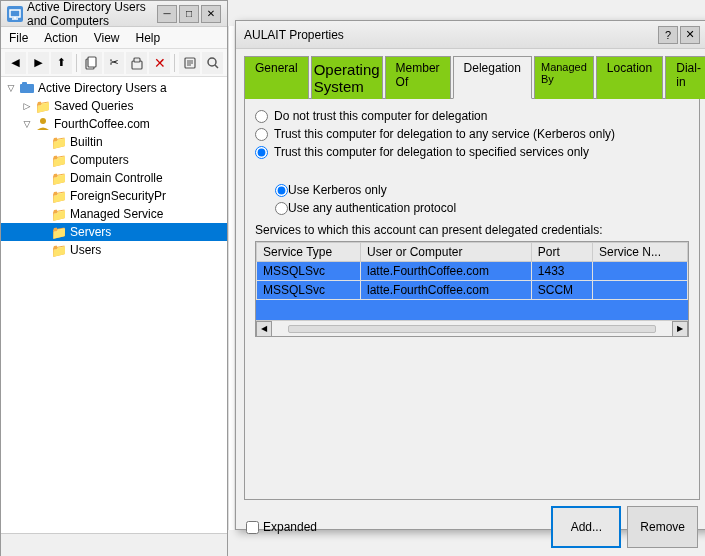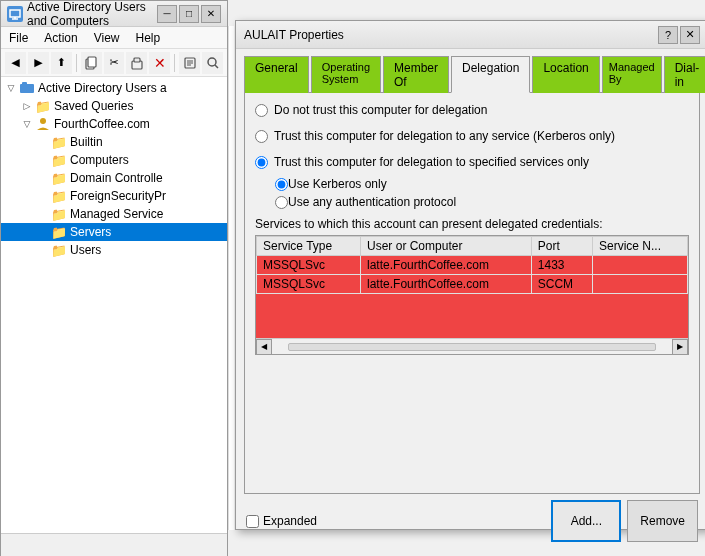--- a/index.html
+++ b/index.html
@@ -199,22 +199,22 @@
 
     .delegation-desc {
       font-size: 12px;
       line-height: 1.5;
       margin-bottom: 10px;
     }
 
     .radio-group {
       display: flex;
       flex-direction: column;
-      gap: 12px;
-      margin-bottom: 8px;
+      gap: 4px;
+      margin-bottom: 24px;
     }
     .radio-item {
       display: flex;
       align-items: center;
       gap: 6px;
       font-size: 12px;
     }
     .radio-item input[type="radio"] {
       margin: 0;
       cursor: pointer;
@@ -234,22 +234,22 @@
       font-size: 12px;
     }
 
     .services-label {
       font-size: 12px;
       margin-bottom: 4px;
     }
 
     .services-table-container {
       border: 1px solid #999;
-      background: #ef4444;
-      height: 120px;
+      background: #3b82f6;
+      height: 96px;
       overflow: hidden;
       position: relative;
     }
     .services-table {
       width: 100%;
       border-collapse: collapse;
       font-size: 12px;
     }
     .services-table th {
       background: #e8e8e8;
@@ -458,25 +458,25 @@
   <div class="dialog-title-bar">
     <span class="dialog-title-text">AULAIT Properties</span>
     <div class="dialog-title-controls">
       <div class="dialog-btn">?</div>
       <div class="dialog-btn">✕</div>
     </div>
   </div>
 
   <div class="tab-bar">
     <div class="tab">General</div>
-    <div class="tab" style="font-size: 11px; padding: 4px 10px;">Operating System</div>
+    <div class="tab" style="font-size: 15px; padding: 4px 2px;">Operating System</div>
     <div class="tab">Member Of</div>
     <div class="tab active">Delegation</div>
+    <div class="tab" style="font-size: 11px; padding: 4px 6px;">Managed By</div>
     <div class="tab">Location</div>
-    <div class="tab" style="font-size: 11px; padding: 4px 6px;">Managed By</div>
     <div class="tab">Dial-in</div>
   </div>
 
   <div class="tab-content">
 
     <div class="radio-group">
       <div class="radio-item">
         <input type="radio" name="delegation" id="r1" style="">
         <label for="r1">Do not trust this computer for delegation</label>
       </div>

